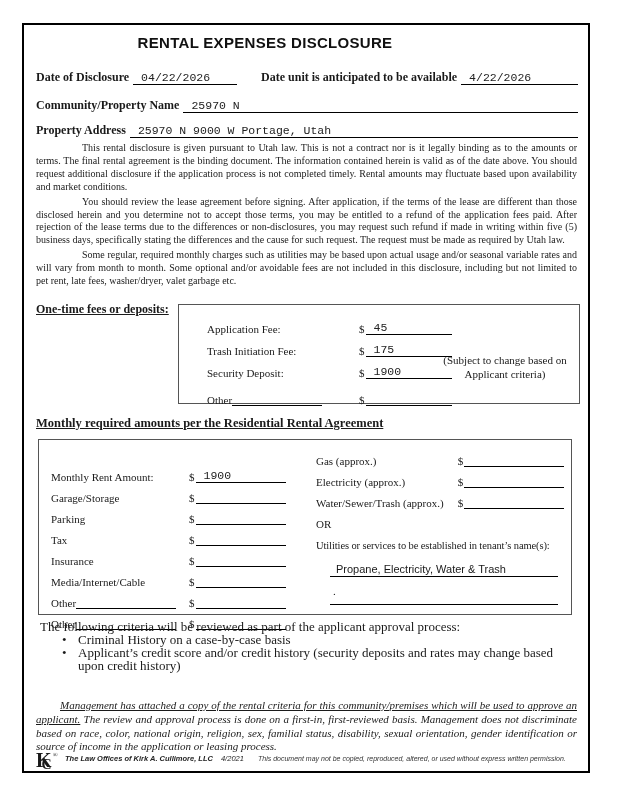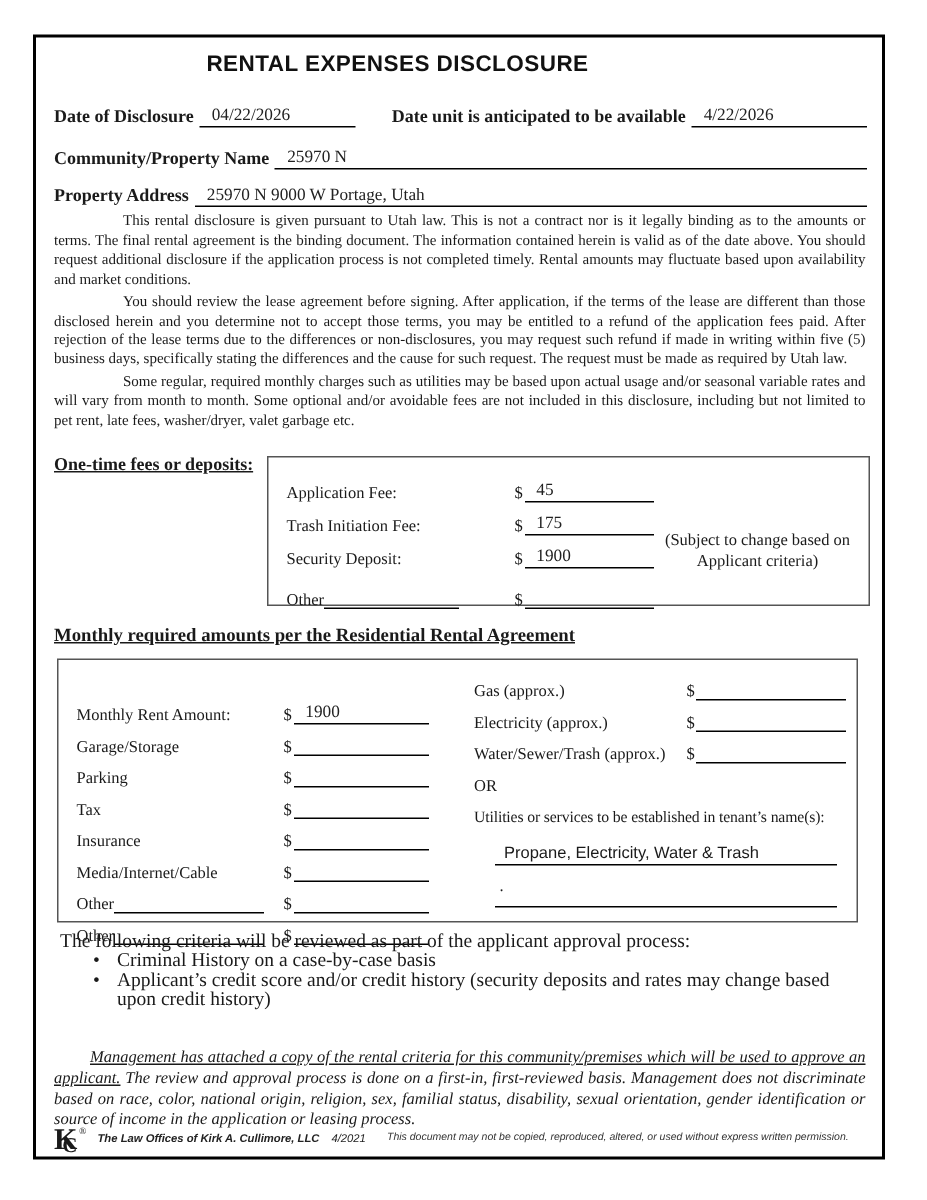--- a/index.html
+++ b/index.html
@@ -16,21 +16,21 @@
     font-family:"Liberation Sans",sans-serif;font-weight:700;font-size:15px;
     letter-spacing:.3px;color:#111;
   }
   
   .hdr-row{
     position:absolute;left:36px;right:40px;display:flex;align-items:flex-end;height:22px;
   }
   .lbl{font-weight:700;font-size:12px;white-space:nowrap;padding-right:4px;}
   .fill{
     display:inline-block;border-bottom:1px solid #000;
-    font-family:Liberation Serif, serif;font-size:11.5px;color:#222;
+    font-family:Liberation Mono, monospace;font-size:11.5px;color:#222;
     height:15px;line-height:15px;padding:0 2px 1px 8px;box-sizing:border-box;
     white-space:nowrap;overflow:visible;margin-top:12px;
   }
   .fill.grow{flex:1;}
   .spacer{display:inline-block;width:24px;}
   
   .paras{
     position:absolute;left:36px;top:142px;width:541px;
     font-size:10px;line-height:12.9px;text-align:justify;
   }
@@ -41,21 +41,21 @@
   }
   .onetime-head{left:36px;top:302px;font-size:12px;}
   .monthly-head{left:36px;top:416px;font-size:12.5px;}
   
   .onetime-box{
     position:absolute;left:178px;top:304px;width:402px;height:100px;
     border:1.5px solid #555;box-sizing:border-box;padding:8px 0 0 12px;
   }
   .fee-row{display:flex;align-items:flex-end;height:22px;}
   .fee-row.other{height:27px;}
-  .fee-label{width:152px;font-size:11px;white-space:nowrap;display:flex;align-items:flex-end;}
+  .fee-label{width:152px;font-size:11px;white-space:nowrap;display:flex;align-items:flex-end;margin-left:16px;}
   .dollar{font-size:11px;padding-right:1px;}
   .fee-fill{width:86px;}
   .blank{
     display:inline-block;border-bottom:1px solid #000;height:14px;
   }
   .fee-note{
     position:absolute;left:246px;top:48px;width:160px;text-align:center;
     font-size:11px;line-height:14px;
   }
   

